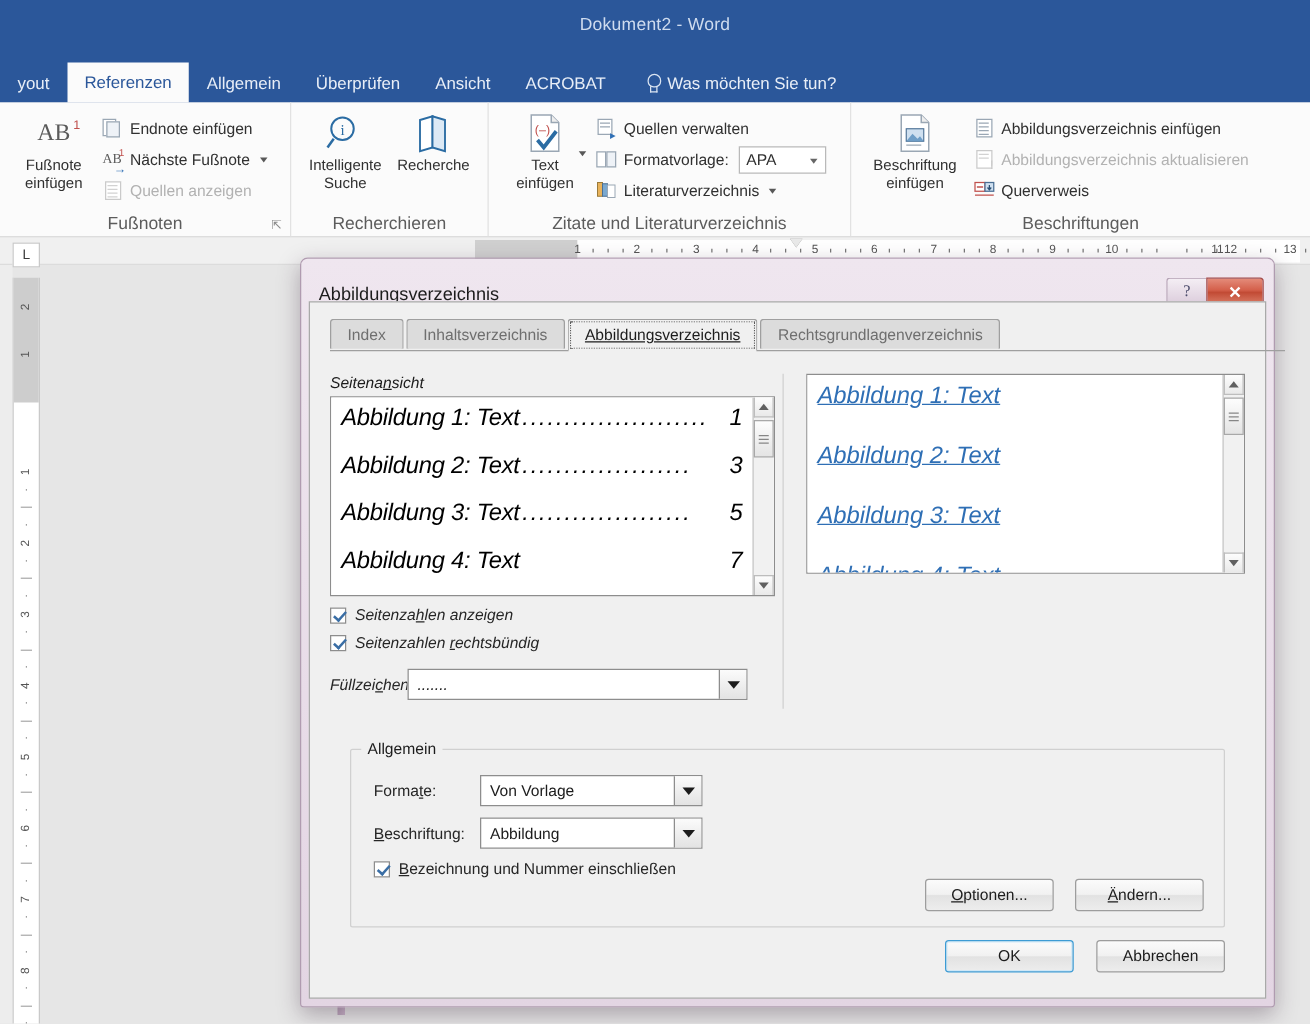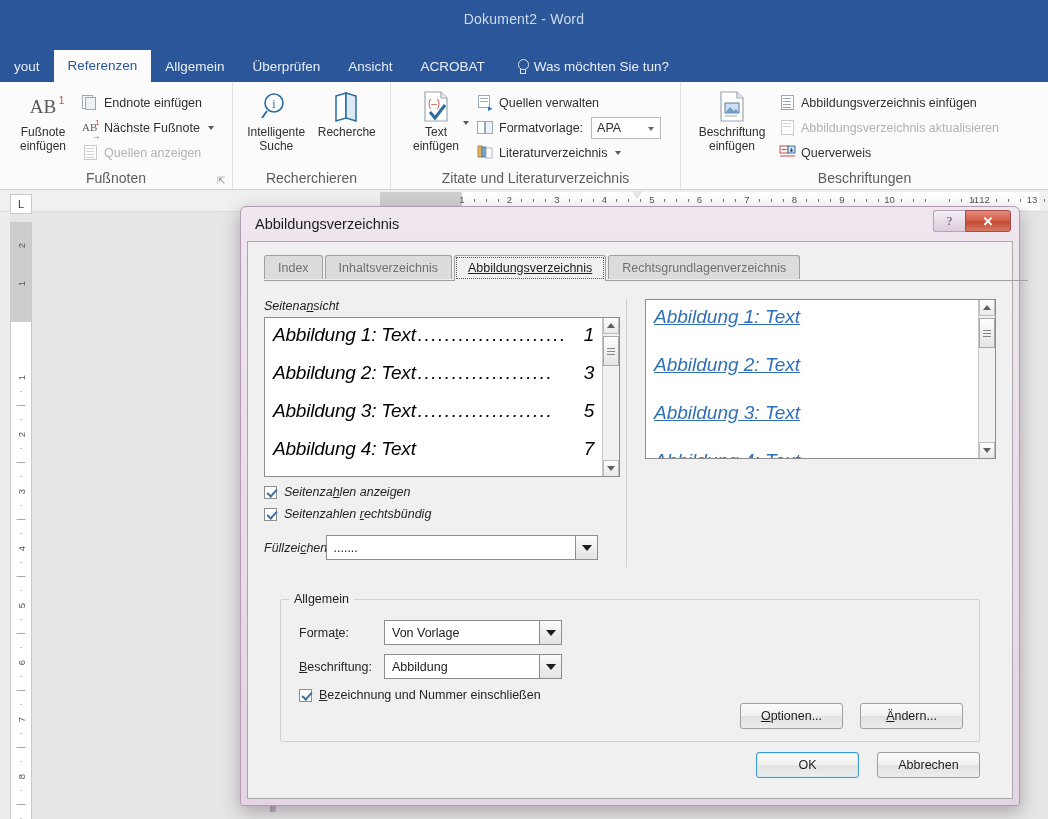--- a/index.html
+++ b/index.html
@@ -128,21 +128,21 @@
     position:absolute; left:237px; top:360px; width:6px; height:240px;
     background:linear-gradient(to right,#b9a3b9,#cbb5cb);
   }
 
   
   .dialog{
     position:absolute; left:240px; top:206px; width:780px; height:600px;
     background:linear-gradient(to bottom,#efe6ef 0%,#e3d5e3 100%);
     border:1px solid #b09bb0; border-radius:6px 6px 3px 3px;
     box-shadow:0 6px 18px rgba(60,40,60,.35);
-    padding:0 6px 6px 6px;
+    padding:12px 6px 6px 6px;
   }
   .dlg-titlebar{ height:34px; position:relative; }
   .dlg-title{
     position:absolute; left:8px; top:9px; font-size:14.5px; color:#1c1c1c;
   }
   .dlg-btns{ position:absolute; right:2px; top:3px; display:flex; }
   .dlg-help{
     width:32px;height:22px; border:1px solid #b5a2b5; border-right:none;
     border-radius:3px 0 0 3px;
     background:linear-gradient(to bottom,#f4eef4,#dccddc);

